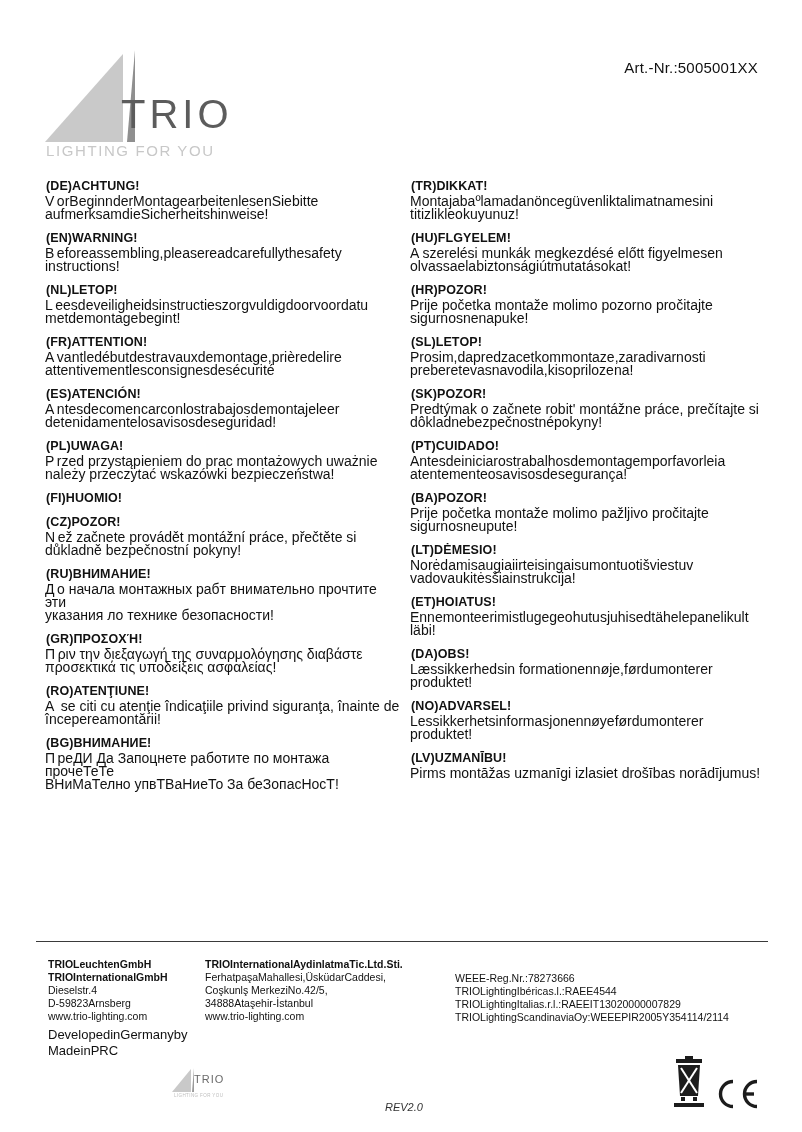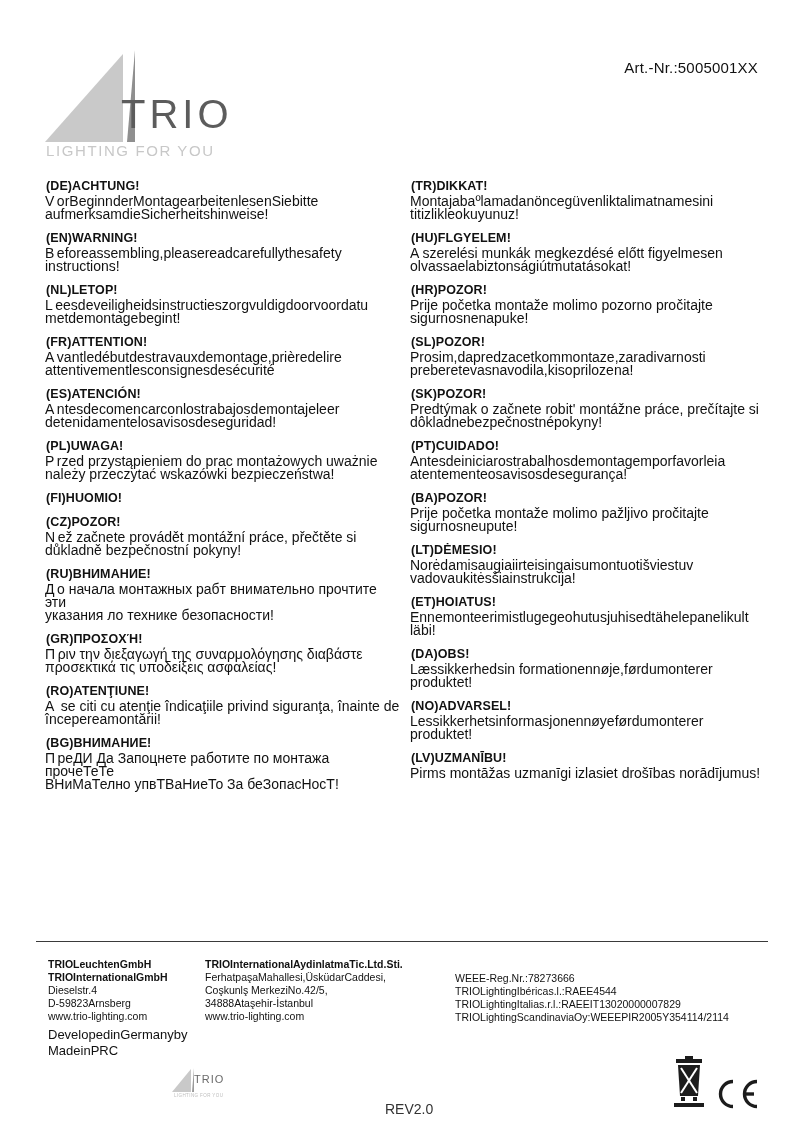--- a/index.html
+++ b/index.html
@@ -27,21 +27,21 @@
   .fcol .b{font-weight:700;}
   .fcol1{left:48px;top:958px;width:155px;}
   .fcol2{left:205px;top:958px;width:245px;}
   .fcol3{left:455px;top:972px;width:325px;}
 
   .dev{position:absolute;left:48px;top:1027px;font-size:13px;line-height:16px;}
   .minilogo{position:absolute;left:172px;top:1068px;width:80px;height:38px;}
   .minilogo svg{position:absolute;left:0;top:0;}
   .minilogo .mw{position:absolute;left:22px;top:5px;font-size:11px;color:#6a6a6a;letter-spacing:1px;}
   .minilogo .mt{position:absolute;left:2px;top:25px;font-size:4.5px;color:#bdbdbd;letter-spacing:.4px;white-space:nowrap;}
-  .rev{position:absolute;left:385px;top:1101px;font-size:14px;color:#333;}
+  .rev{position:absolute;left:385px;top:1101px;font-size:11px;color:#333;font-style:italic;}
   .weee{position:absolute;left:672px;top:1056px;}
   .ce{position:absolute;left:712px;top:1078px;}
 </style>
 </head>
 <body>
 
 <div class="page">
 
   <div class="artnr">Art.-Nr.:5005001XX</div>
 
@@ -125,21 +125,21 @@
         <h3>(HU)FLGYELEM!</h3>
         <p>A szerelési munkák megkezdésé előtt figyelmesen
 olvassaelabiztonságiútmutatásokat!</p>
       </div>
     <div class="entry">
         <h3>(HR)POZOR!</h3>
         <p>Prije početka montaže molimo pozorno pročitajte
 sigurnosnenapuke!</p>
       </div>
     <div class="entry">
-        <h3>(SL)POZOR!</h3>
+        <h3>(SL)LETOP!</h3>
         <p>Prosim,dapredzacetkommontaze,zaradivarnosti
 preberetevasnavodila,kisoprilozena!</p>
       </div>
     <div class="entry">
         <h3>(SK)POZOR!</h3>
         <p>Predtýmak o začnete robit' montážne práce, prečítajte si
 dôkladnebezpečnostnépokyny!</p>
       </div>
     <div class="entry">
         <h3>(PT)CUIDADO!</h3>

